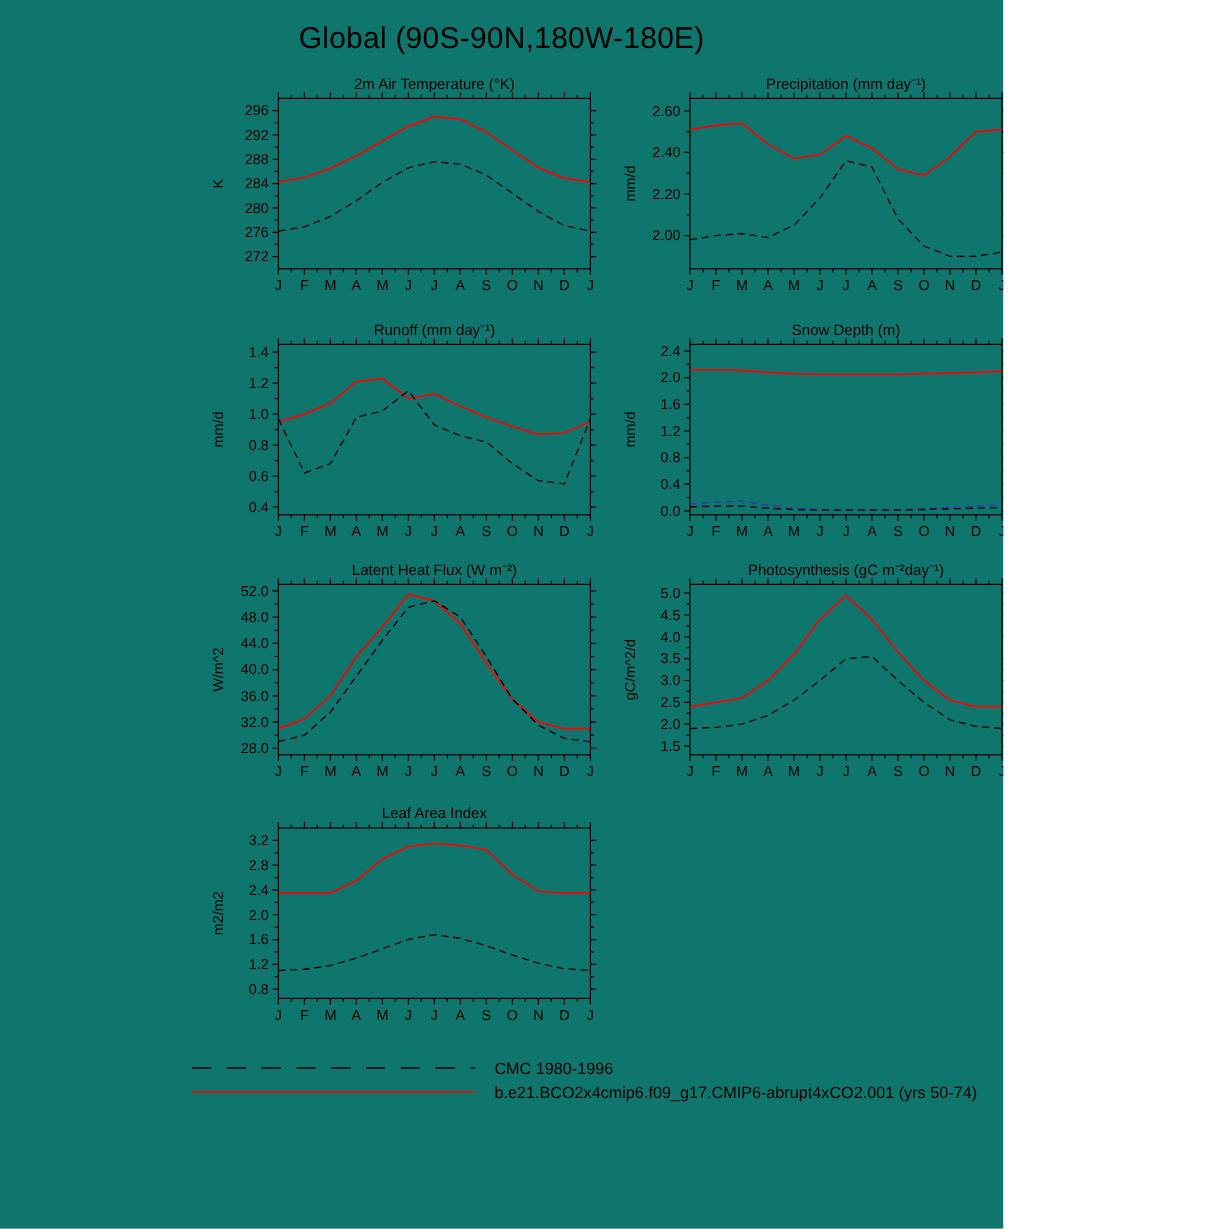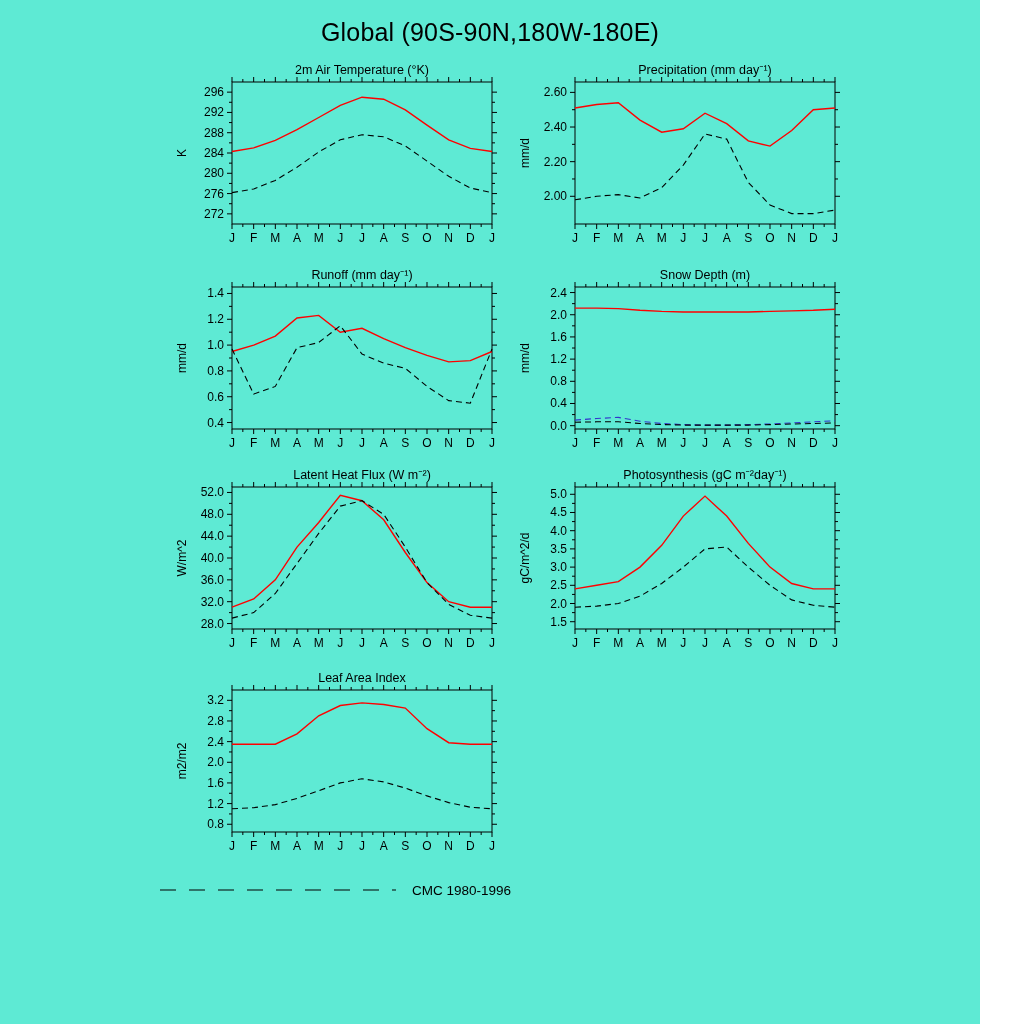--- a/index.html
+++ b/index.html
@@ -1,16 +1,16 @@
 <!DOCTYPE html>
 <html><head>
 <meta charset="utf-8">
 <style>
   html,body{margin:0;padding:0;background:#fff;}
-  .stage{position:relative;width:980px;height:1024px;background:#5eead4;
+  .stage{position:relative;width:836px;height:1024px;background:#0f766e;
          font-family:"Liberation Sans",sans-serif;color:#000;overflow:hidden;}
   .main-title{position:absolute;top:18px;left:0;width:100%;text-align:center;
               font-size:25px;font-weight:500;letter-spacing:0.2px;}
   .panel{position:absolute;width:350px;height:205px;}
   svg text{font-family:"Liberation Sans",sans-serif;fill:#000;}
   .legend{position:absolute;left:158px;top:880px;display:flex;flex-direction:column;}
   .legend-row{display:flex;align-items:center;height:20px;}
   .legend-label{font-size:13.5px;margin-left:14px;white-space:nowrap;}
 </style>
 </head>
@@ -728,15 +728,21 @@
         <text x="18" y="93" text-anchor="middle" font-size="12" transform="rotate(-90 18 93)">m2/m2</text>
       </svg></div>
 
   <div class="legend">
     <div class="legend-row">
       <svg width="240" height="20">
         <line x1="2" y1="10" x2="238" y2="10" stroke="#000000" stroke-width="1.2" stroke-dasharray="16,13"></line>
       </svg>
       <span class="legend-label">CMC 1980-1996</span>
     </div>
+    <div class="legend-row">
+      <svg width="240" height="20">
+        <line x1="2" y1="10" x2="238" y2="10" stroke="#ff0000" stroke-width="1.2"></line>
+      </svg>
+      <span class="legend-label">b.e21.BCO2x4cmip6.f09_g17.CMIP6-abrupt4xCO2.001 (yrs 50-74)</span>
+    </div>
   </div>
 
 </div>
 
 </body></html>

